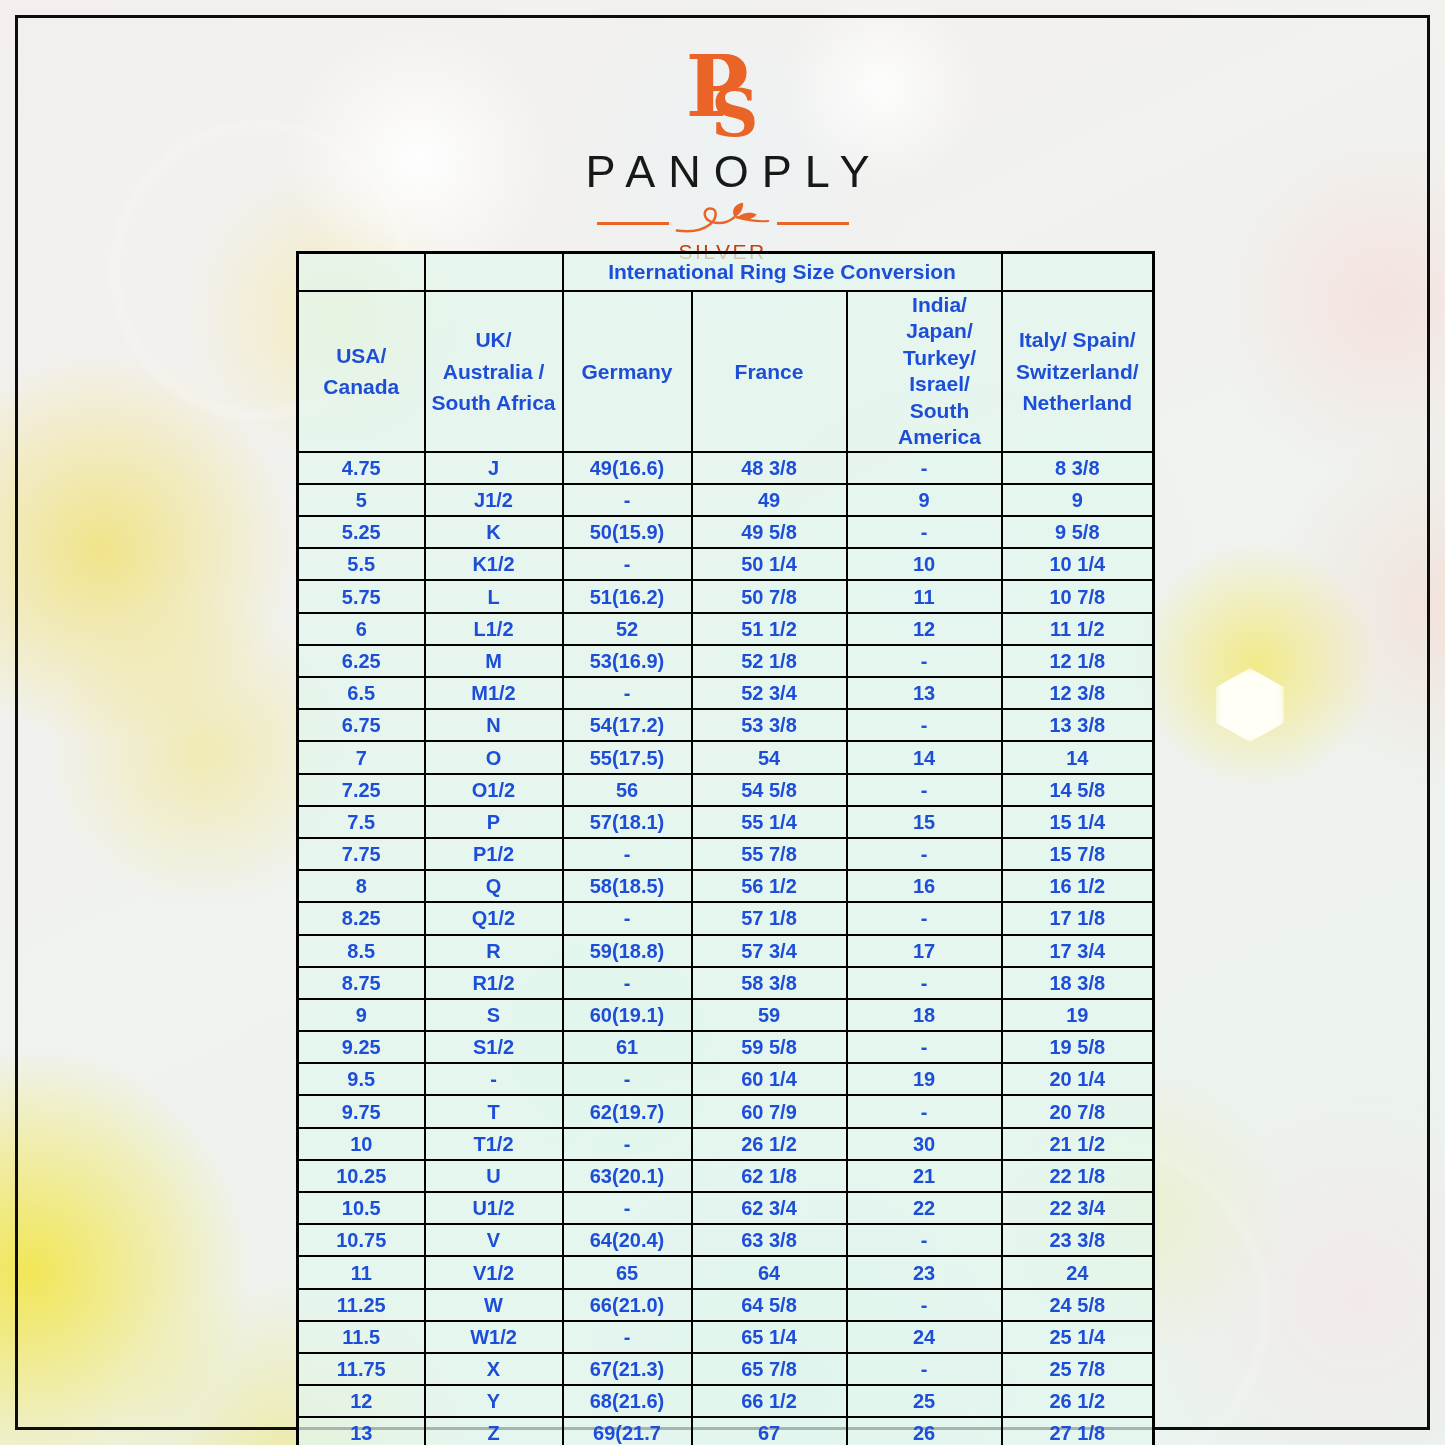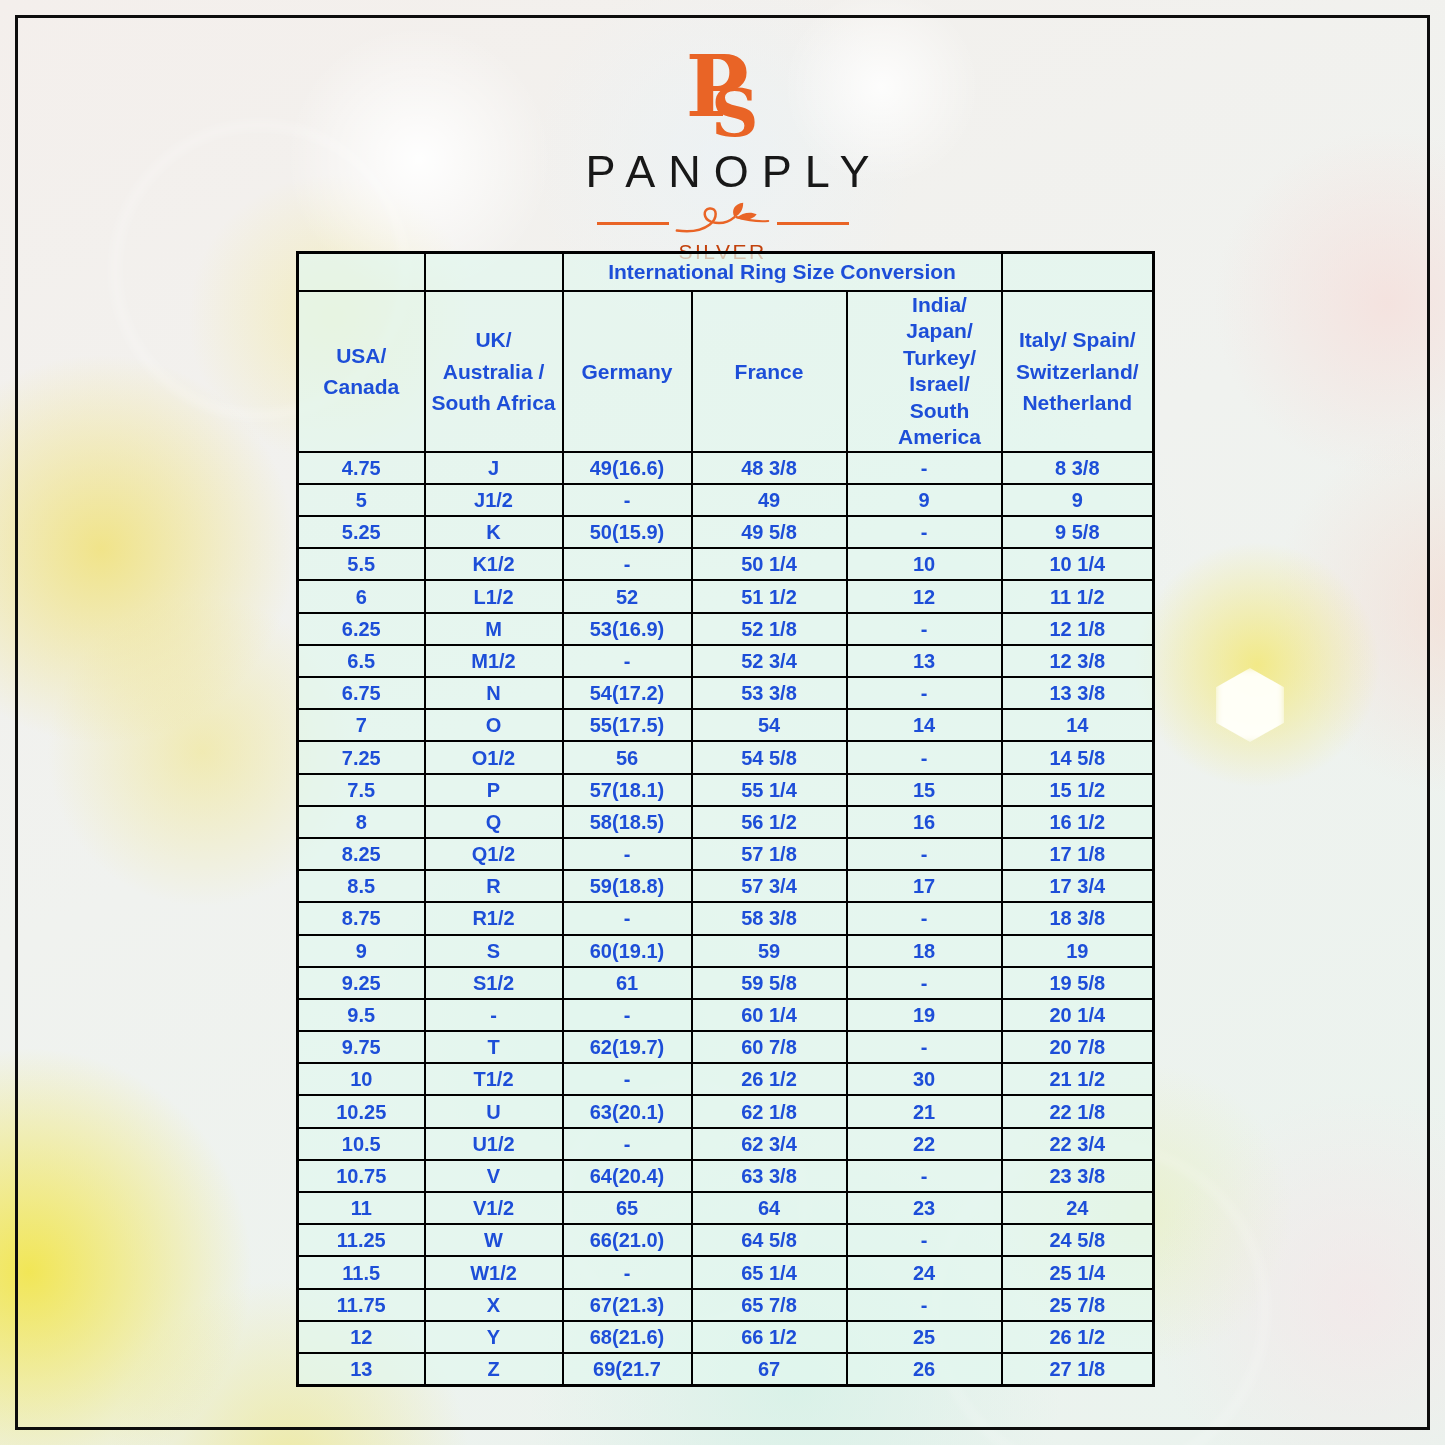--- a/index.html
+++ b/index.html
@@ -162,20 +162,28 @@
       </tr>
       <tr>
         <td>5.5</td>
         <td>K1/2</td>
         <td>-</td>
         <td>50 1/4</td>
         <td>10</td>
         <td>10 1/4</td>
       </tr>
       <tr>
+        <td>5.75</td>
+        <td>L</td>
+        <td>51(16.2)</td>
+        <td>50 7/8</td>
+        <td>11</td>
+        <td>10 7/8</td>
+      </tr>
+      <tr>
         <td>6</td>
         <td>L1/2</td>
         <td>52</td>
         <td>51 1/2</td>
         <td>12</td>
         <td>11 1/2</td>
       </tr>
       <tr>
         <td>6.25</td>
         <td>M</td>
@@ -215,21 +223,29 @@
         <td>54 5/8</td>
         <td>-</td>
         <td>14 5/8</td>
       </tr>
       <tr>
         <td>7.5</td>
         <td>P</td>
         <td>57(18.1)</td>
         <td>55 1/4</td>
         <td>15</td>
-        <td>15 1/2</td>
+        <td>15 1/4</td>
+      </tr>
+      <tr>
+        <td>7.75</td>
+        <td>P1/2</td>
+        <td>-</td>
+        <td>55 7/8</td>
+        <td>-</td>
+        <td>15 7/8</td>
       </tr>
       <tr>
         <td>8</td>
         <td>Q</td>
         <td>58(18.5)</td>
         <td>56 1/2</td>
         <td>16</td>
         <td>16 1/2</td>
       </tr>
       <tr>
@@ -277,21 +293,21 @@
         <td>-</td>
         <td>-</td>
         <td>60 1/4</td>
         <td>19</td>
         <td>20 1/4</td>
       </tr>
       <tr>
         <td>9.75</td>
         <td>T</td>
         <td>62(19.7)</td>
-        <td>60 7/8</td>
+        <td>60 7/9</td>
         <td>-</td>
         <td>20 7/8</td>
       </tr>
       <tr>
         <td>10</td>
         <td>T1/2</td>
         <td>-</td>
         <td>26 1/2</td>
         <td>30</td>
         <td>21 1/2</td>

